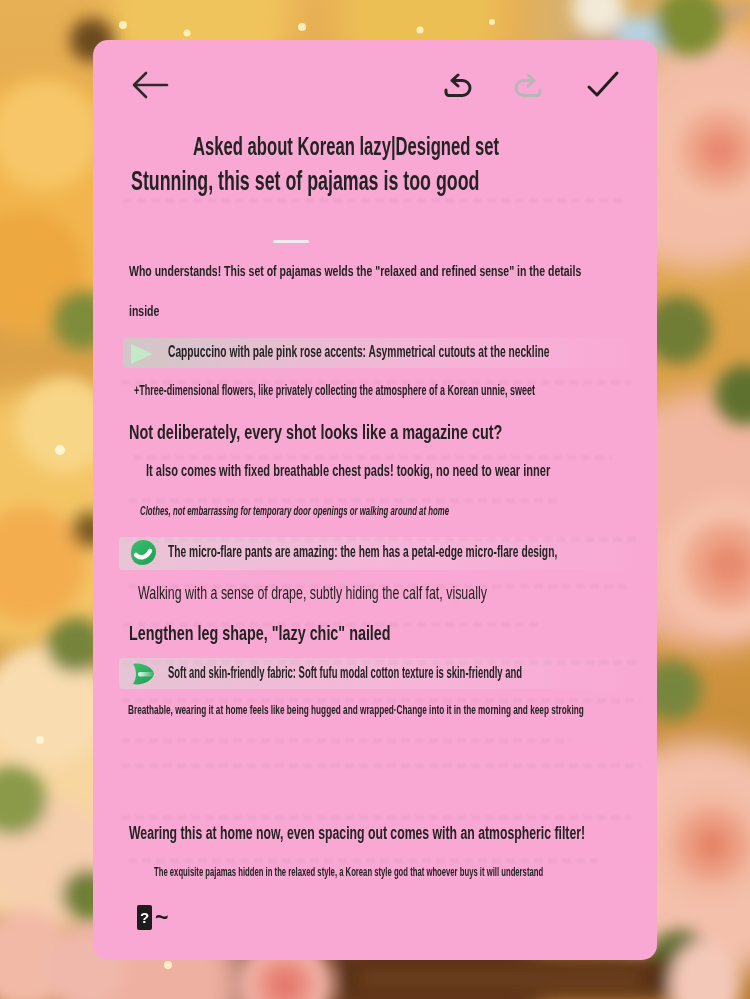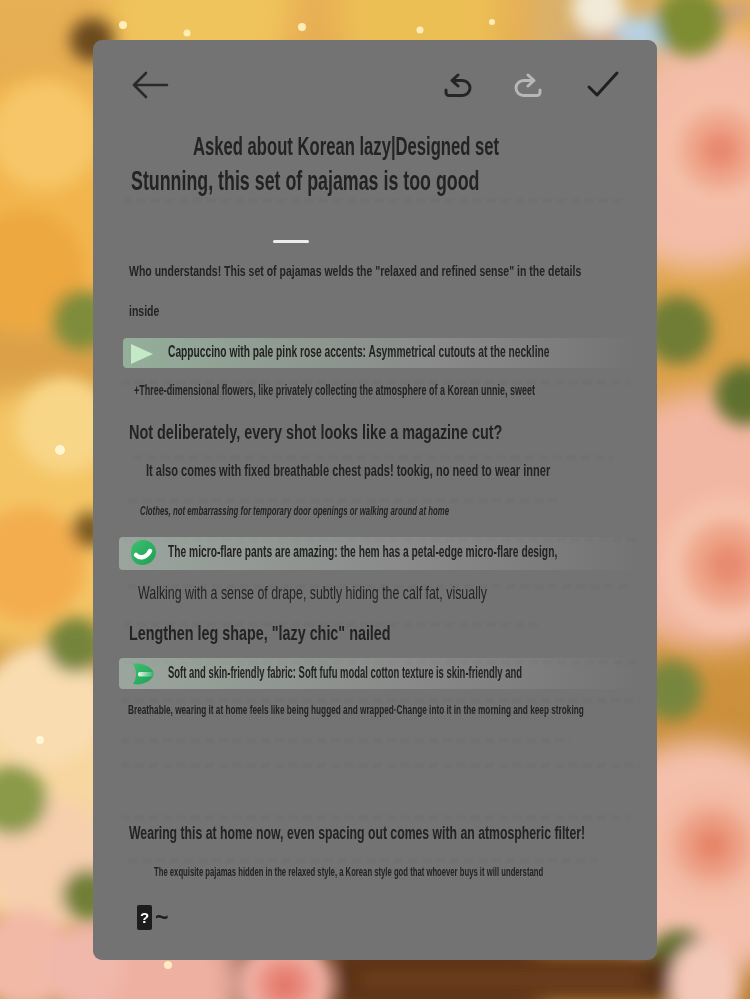--- a/index.html
+++ b/index.html
@@ -1,20 +1,20 @@
 <!DOCTYPE html>
 <html><head>
 <meta charset="utf-8">
 <style>
   html,body{margin:0;padding:0;width:750px;height:999px;overflow:hidden;
     font-family:"Liberation Sans","DejaVu Sans",sans-serif;background:#c98a38;}
   .stage{position:relative;width:750px;height:999px;}
   .bg{position:absolute;left:0;top:0;}
   .card{position:absolute;left:93px;top:40px;width:564px;height:920px;
-    background:#737373;border-radius:9px;overflow:hidden;}
+    background:#f9a8d4;border-radius:15px;overflow:hidden;}
   .abs{position:absolute;}
   .ln{position:absolute;white-space:nowrap;color:#232323;}
   .cond{display:inline-block;transform-origin:0 50%;white-space:nowrap;}
   
   .t1{font-size:26px;font-weight:bold;} .t1 .cond{transform:scaleX(.64);}
   .t2{font-size:27px;font-weight:bold;} .t2 .cond{transform:scaleX(.66);}
   .s1{font-size:15px;font-weight:bold;} .s1 .cond{transform:scaleX(.70);}
   .s2{font-size:16px;font-weight:bold;} .s2 .cond{transform:scaleX(.64);}
   .s3{font-size:14.5px;font-weight:bold;} .s3 .cond{transform:scaleX(.62);}
   .h1{font-size:19.5px;font-weight:bold;} .h1 .cond{transform:scaleX(.74);}

